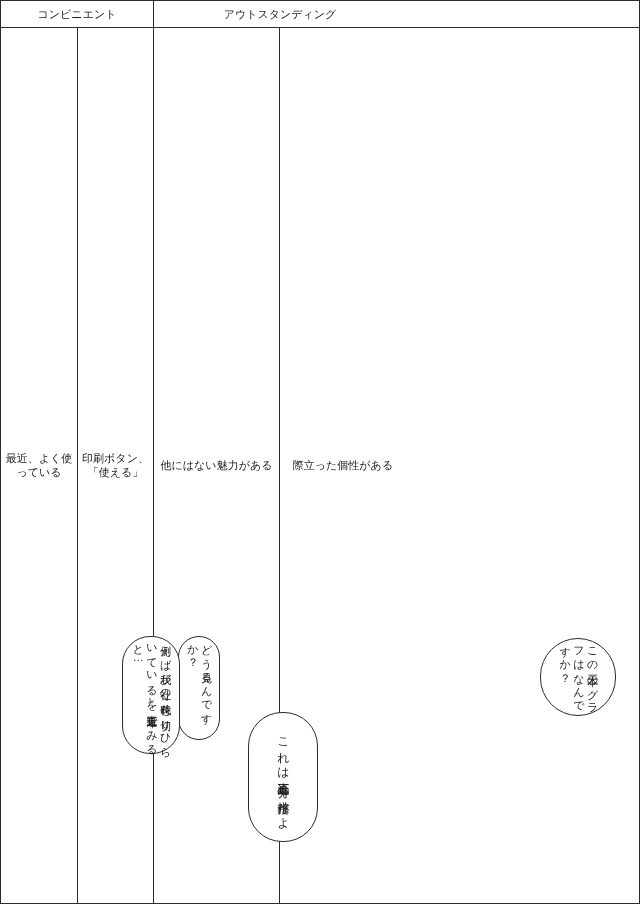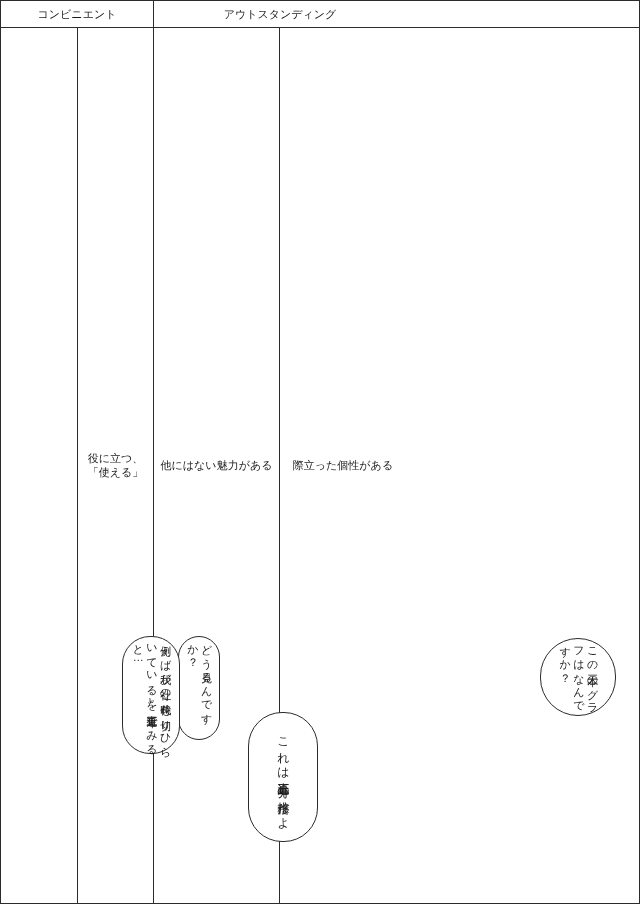--- a/index.html
+++ b/index.html
@@ -514,19 +514,20 @@
   <div class="bubble" style="left:248px;top:712px;width:70px;height:130px;border-radius:34px;z-index:6;">
     <div class="vtext" style="font-size:12px;">これは直近三年分の推移だよ</div>
   </div>
 
   <div id="r4">
     <div class="bt">
       <div class="bt-head">
         <div class="bt-h" style="left:0px;width:152px;border-left:none;">コンビニエント</div>
         <div class="bt-h" style="left:152px;width:253px;">アウトスタンディング</div>
       </div>
-      <div class="bt-c" style="left:76px;width:76px;">役に立つ、「使える」</div>
+      <div class="bt-c" style="left:0px;width:76px;border-left:none;">最近、よく使っている</div>
+      <div class="bt-c" style="left:76px;width:76px;">印刷ボタン、「使える」</div>
       <div class="bt-c" style="left:152px;width:126px;">他にはない魅力がある</div>
       <div class="bt-c" style="left:278px;width:127px;">際立った個性がある</div>
     </div>
   </div>
 
 </div>
 
 </body></html>

